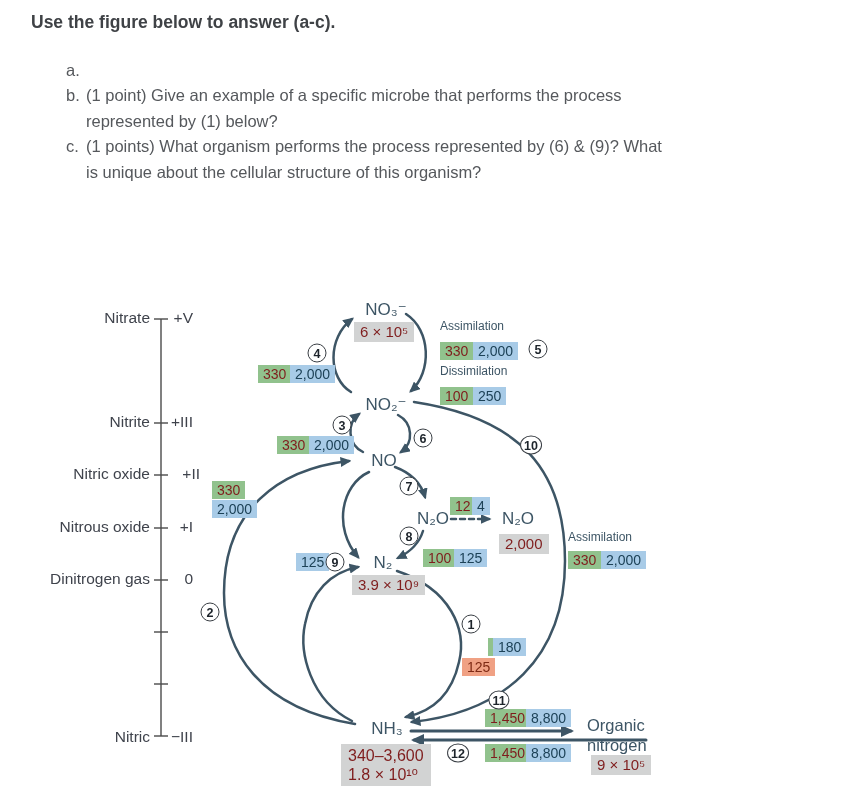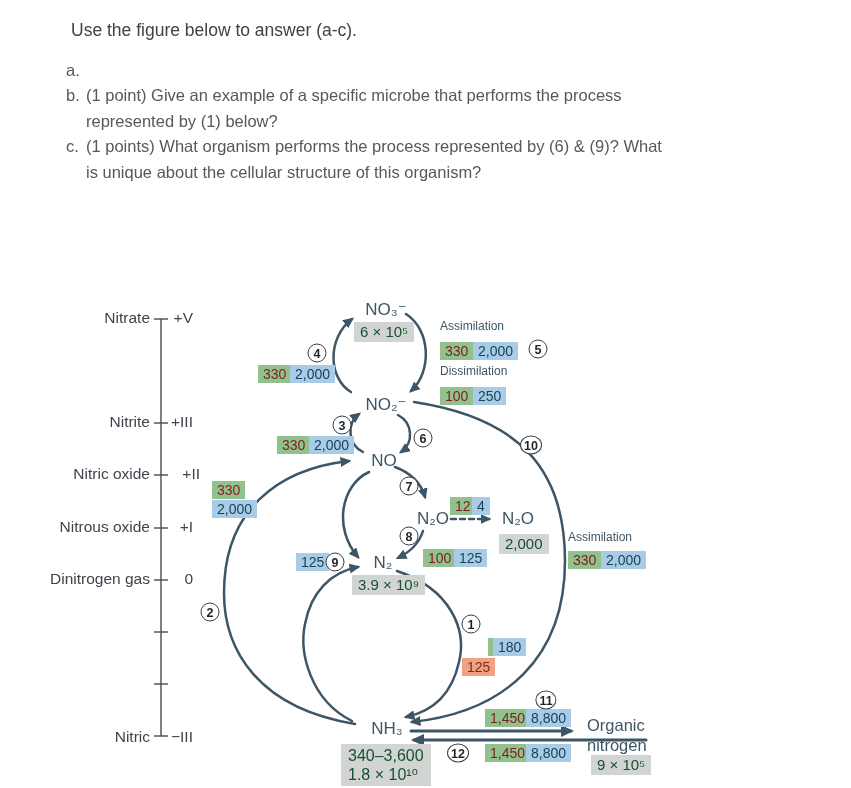--- a/index.html
+++ b/index.html
@@ -7,35 +7,35 @@
     --badge-orange:#f0a184; --badge-gray:#d2d3d3; --text:#55585c;
   }
   *{margin:0;padding:0;box-sizing:border-box;}
   html,body{background:#fff;}
   body{
     width:851px;height:788px;position:relative;overflow:hidden;
     font-family:"Liberation Sans","DejaVu Sans",sans-serif;
   }
   .abs{position:absolute;}
   
-  .q-title{left:31px;top:20px;font-size:17.5px;font-weight:400;color:#3f4246;margin-left:40px;}
+  .q-title{left:31px;top:12px;font-size:17.5px;font-weight:700;color:#3f4246;}
   .q-list{left:66px;top:58px;width:770px;font-size:16.5px;color:var(--text);line-height:25.4px;}
   .q-item{display:flex;}
   .q-label{width:20px;flex:0 0 20px;}
   .q-lines div{white-space:nowrap;}
   
   .axis-label{width:120px;text-align:right;font-size:15.5px;color:#3f434c;line-height:18px;}
   .state-label{width:40px;text-align:right;font-size:15.5px;color:#3f434c;line-height:18px;}
   .species{transform:translate(-50%,-50%);font-size:17px;color:var(--ink);white-space:nowrap;}
   .proc-label{font-size:12px;color:var(--ink);white-space:nowrap;}
   .badge{font-size:14px;line-height:18px;padding:0 5px;color:#25343c;white-space:nowrap;display:inline-block;}
   .bg-green{background:var(--badge-green);color:#7f1d1d;}
   .bg-blue{background:var(--badge-blue);color:#1d4257;}
   .bg-orange{background:var(--badge-orange);color:#7e2a14;}
-  .pool{background:var(--badge-gray);color:#14532d;font-size:15px;line-height:18px;padding:1px 6px;white-space:nowrap;display:inline-block;}
+  .pool{background:var(--badge-gray);color:#7f1d1d;font-size:15px;line-height:18px;padding:1px 6px;white-space:nowrap;display:inline-block;}
   .circle{
     transform:translate(-50%,-50%);min-width:19px;height:19px;border:1.5px solid #3a3f45;
     border-radius:50%;background:#fff;color:#1d242b;font-size:12.5px;font-weight:700;
     display:flex;align-items:center;justify-content:center;padding:0 3px;z-index:3;
   }
   svg.arrows{left:0;top:0;pointer-events:none;}
   .organic{font-size:16.5px;color:var(--ink);line-height:20px;white-space:nowrap;}
 </style>
 </head>
 <body>
@@ -181,15 +181,15 @@
   <span class="abs circle" style="left:471px;top:624px;">1</span>
   <span class="abs circle" style="left:210px;top:612px;">2</span>
   <span class="abs circle" style="left:342px;top:425px;">3</span>
   <span class="abs circle" style="left:317px;top:353px;">4</span>
   <span class="abs circle" style="left:538px;top:349px;">5</span>
   <span class="abs circle" style="left:423px;top:438px;">6</span>
   <span class="abs circle" style="left:409px;top:486px;">7</span>
   <span class="abs circle" style="left:409px;top:536px;">8</span>
   <span class="abs circle" style="left:335px;top:562px;">9</span>
   <span class="abs circle" style="left:531px;top:445px;">10</span>
-  <span class="abs circle" style="left:546px;top:700px;">11</span>
+  <span class="abs circle" style="left:499px;top:700px;">11</span>
   <span class="abs circle" style="left:458px;top:753px;">12</span>
 </div>
 
 </body></html>

